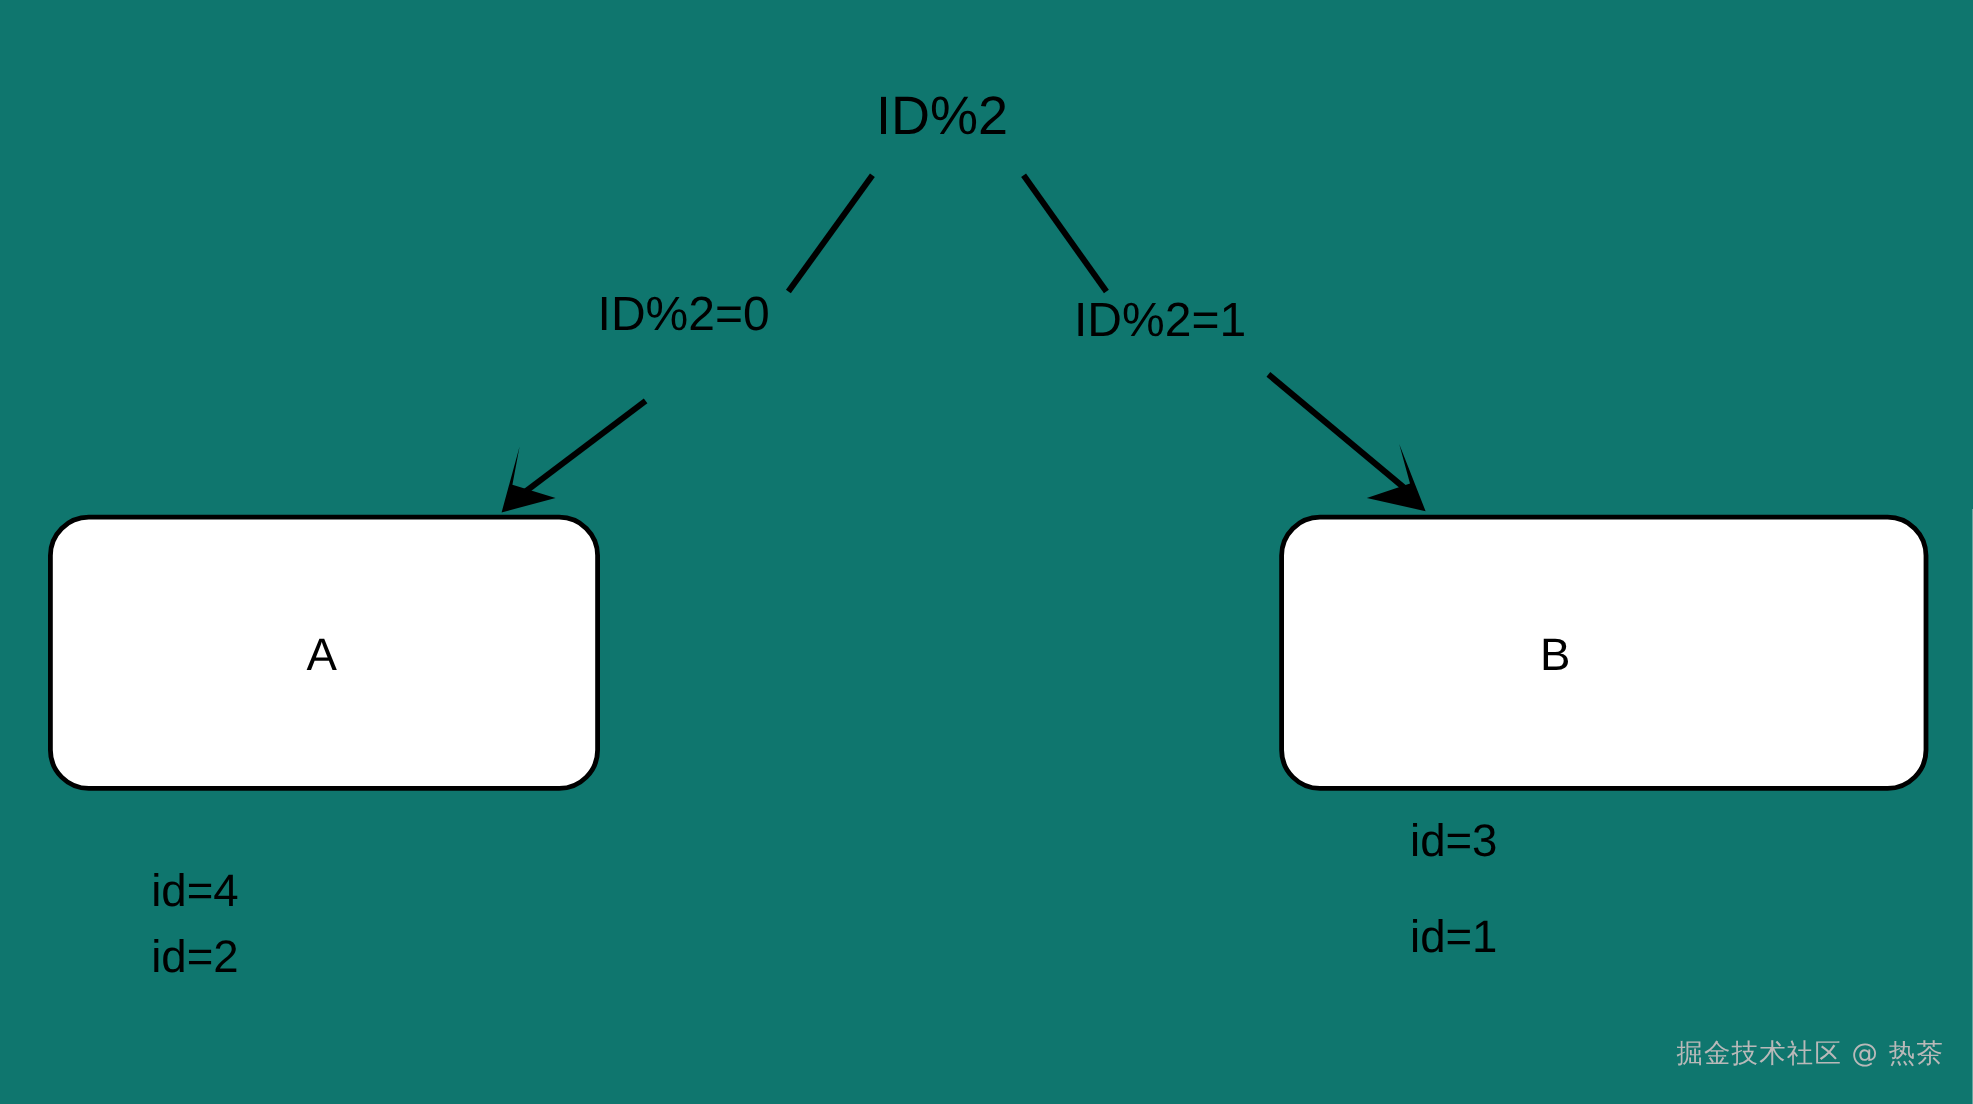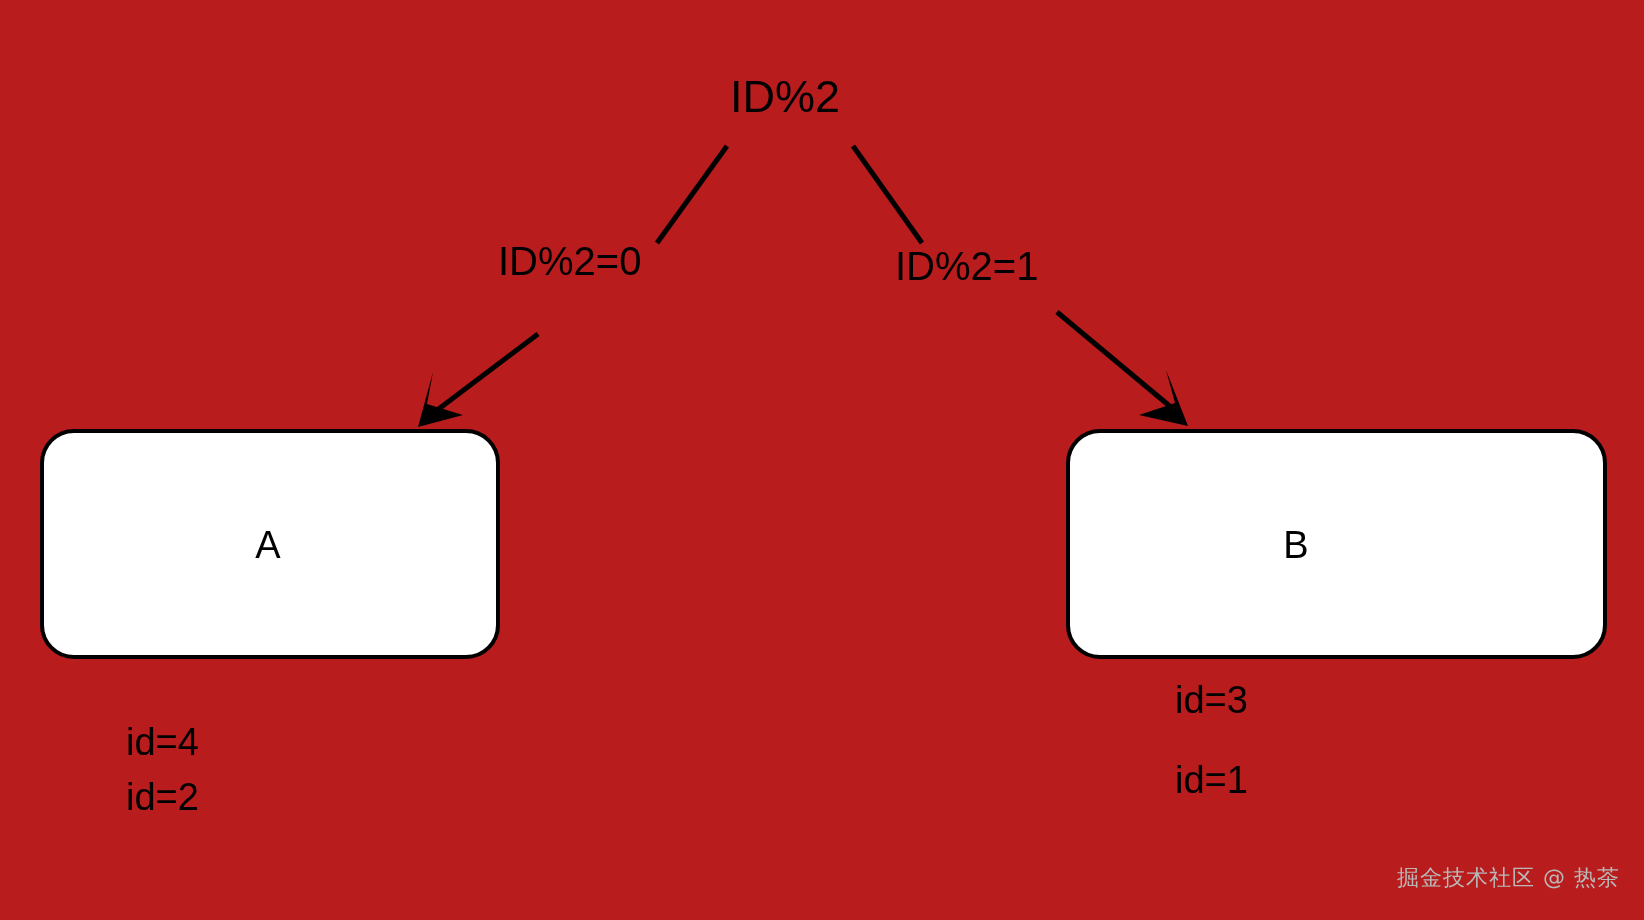--- a/index.html
+++ b/index.html
@@ -9,21 +9,21 @@
     background: #ffffff;
   }
   body {
     font-family: "Liberation Sans", "DejaVu Sans", sans-serif;
     color: #000000;
   }
   #canvas {
     position: relative;
     width: 1644px;
     height: 920px;
-    background: #b91c1c;
+    background: #0f766e;
     overflow: hidden;
   }
   #diagram-svg {
     position: absolute;
     left: 0;
     top: 0;
     width: 1644px;
     height: 920px;
   }
   .node-box {

